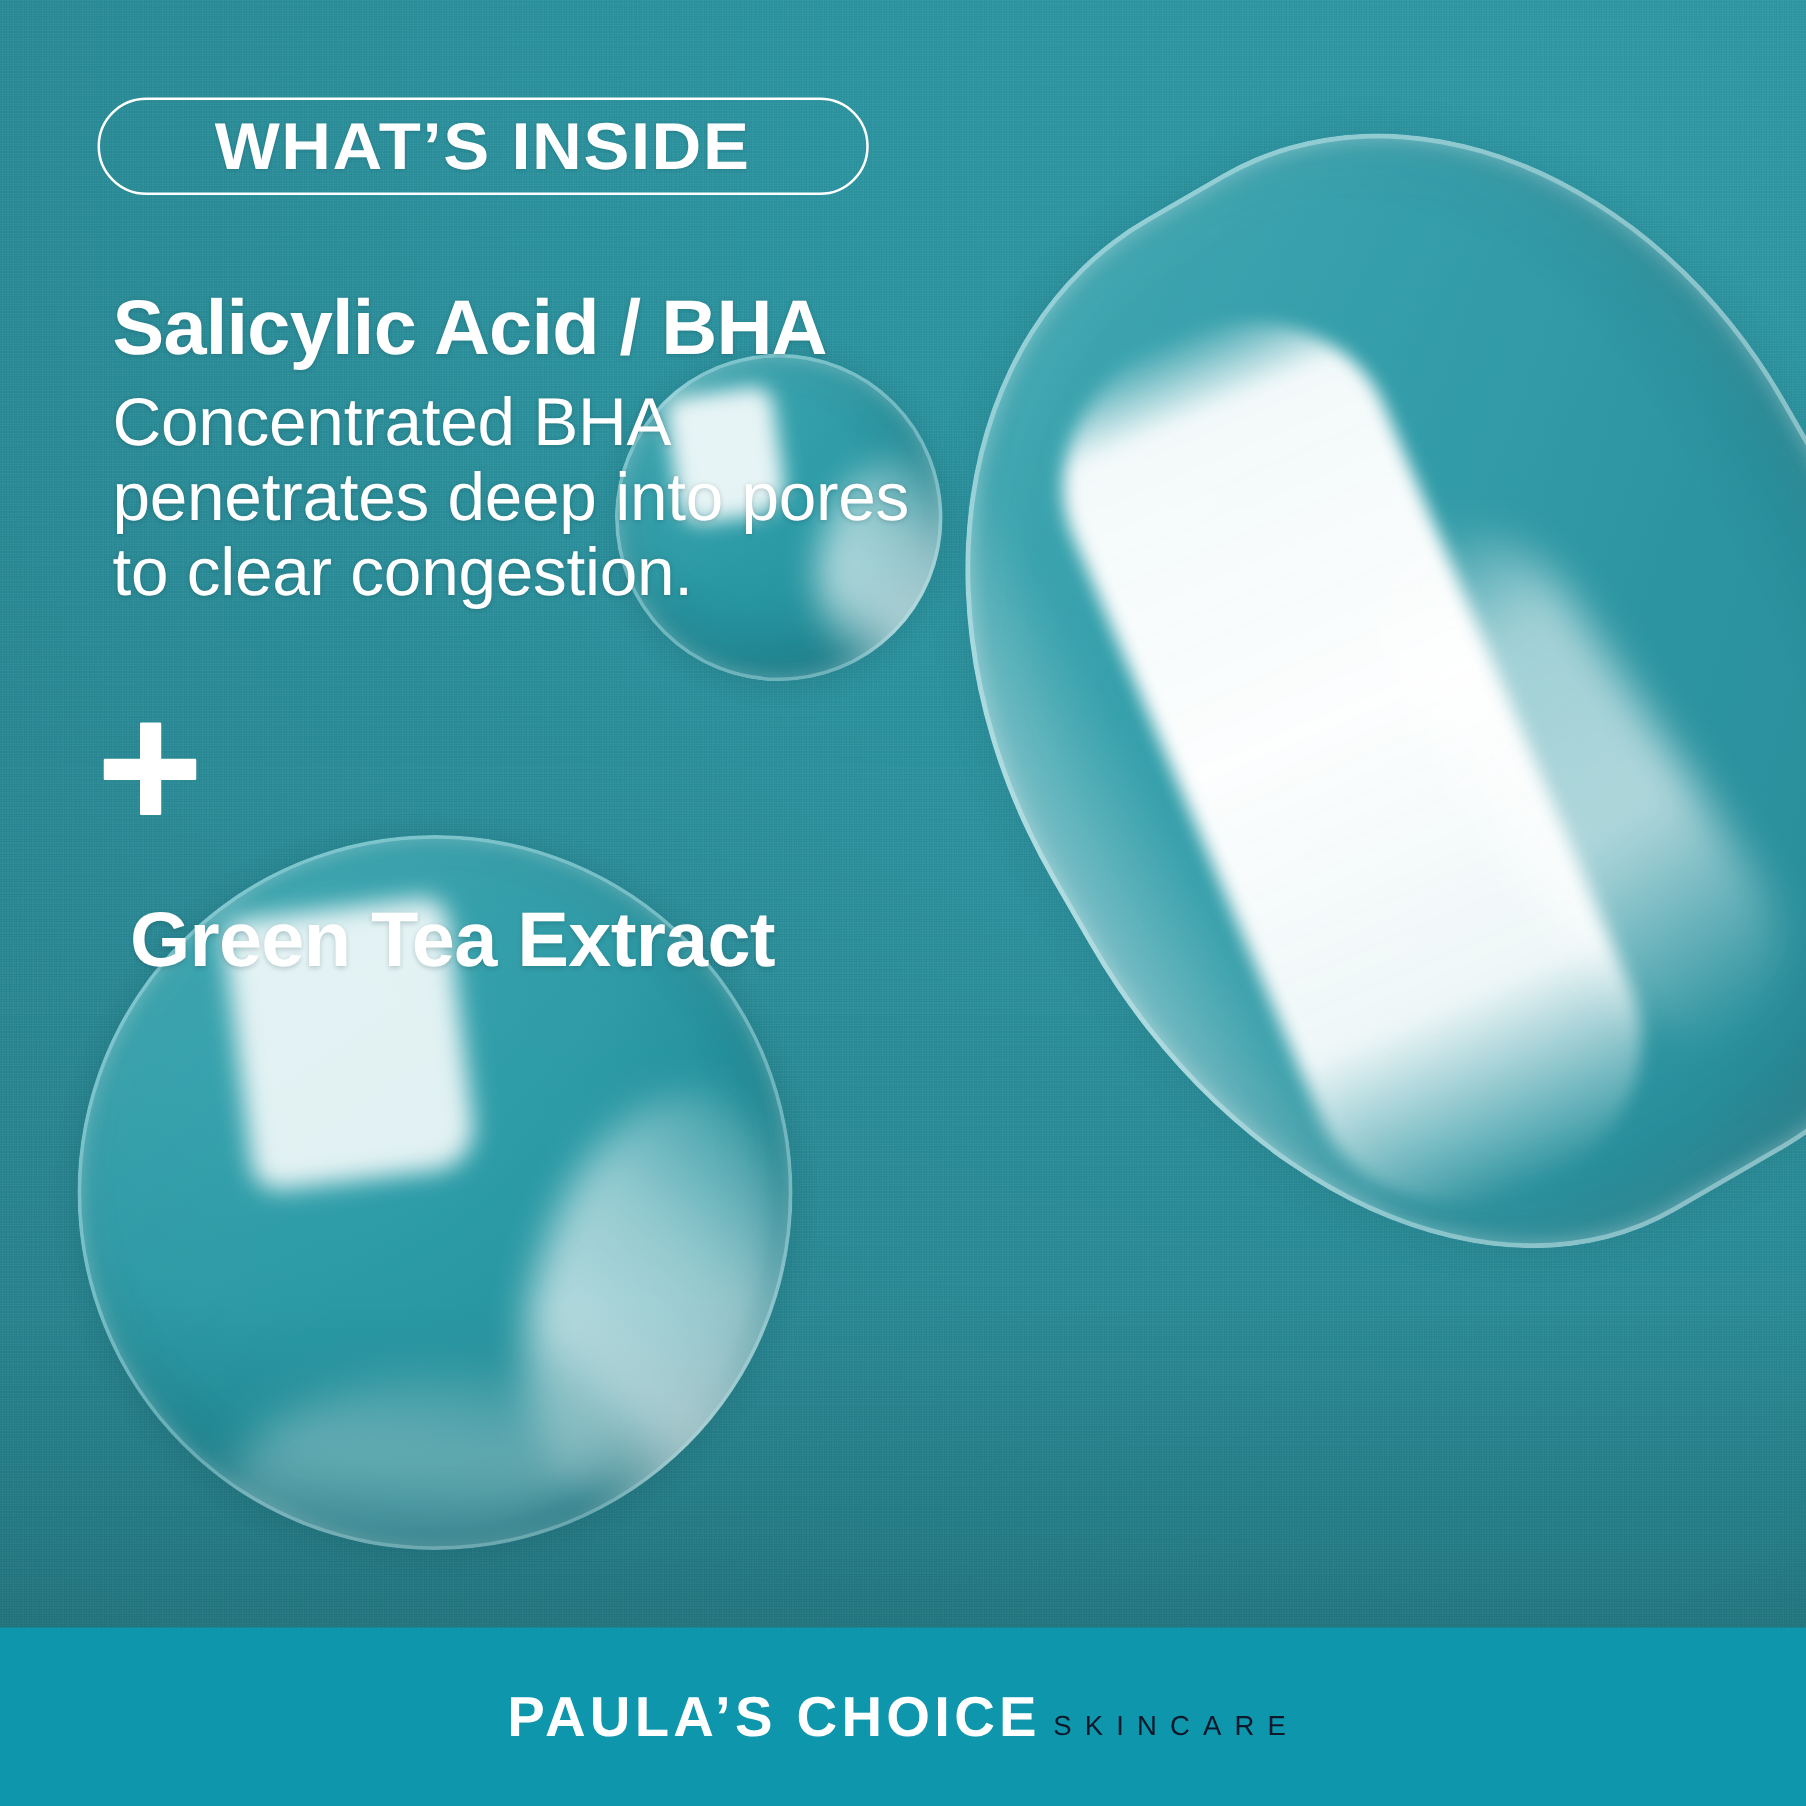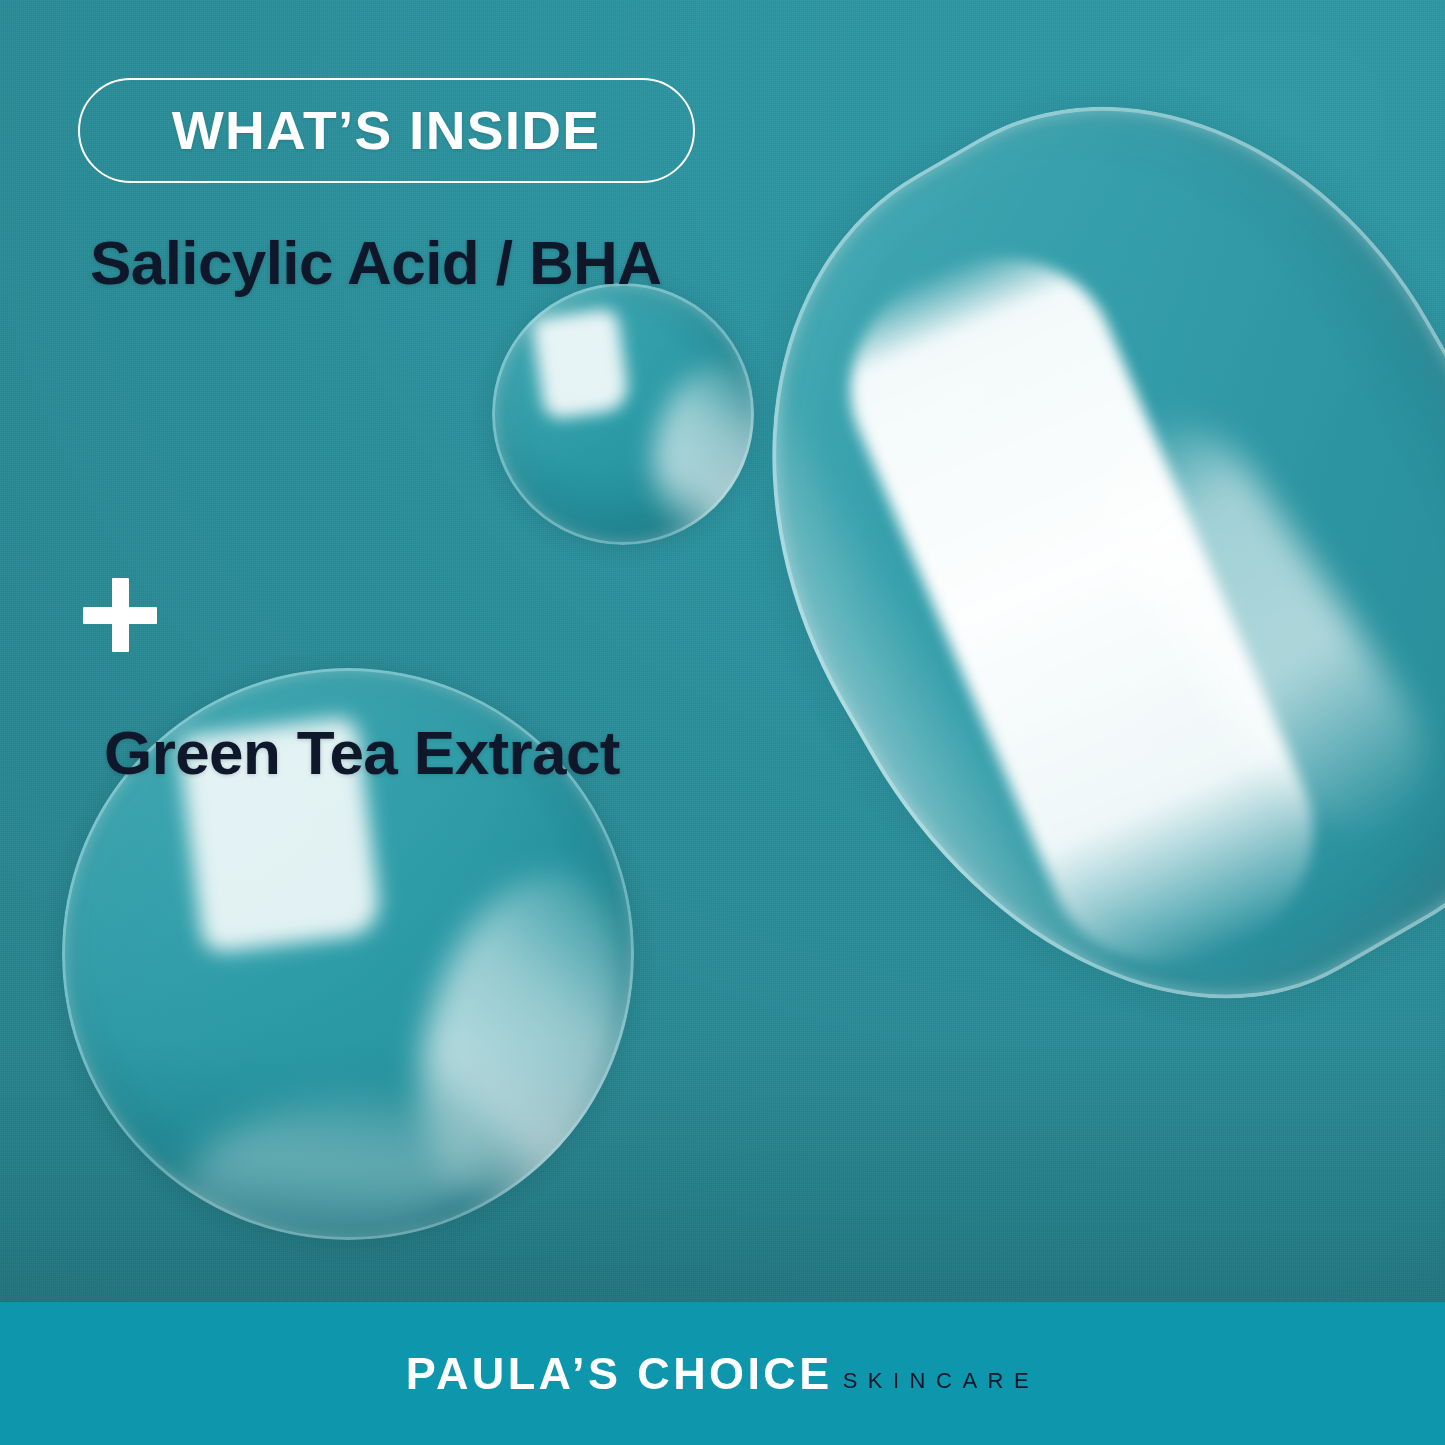--- a/index.html
+++ b/index.html
@@ -217,21 +217,21 @@
   .content {
     position: absolute;
     inset: 0;
   }
 
   .badge {
     position: absolute;
     left: 78px;
     top: 78px;
     width: 617px;
-    height: 105px;
+    height: 78px;
     box-sizing: border-box;
     border: 2.5px solid #ffffff;
     border-radius: 53px;
     display: flex;
     align-items: center;
     justify-content: center;
   }
   .badge-label {
     color: #ffffff;
     font-size: 53px;
@@ -240,21 +240,21 @@
     line-height: 1;
     transform: scaleX(1.04);
     text-shadow: 0 1px 3px rgba(0,40,48,0.18);
   }
 
   .block { position: absolute; left: 90px; }
   #block-bha { top: 232px; }
   #block-greentea { top: 722px; margin-left: 14px; }
 
   .ingredient-name {
-    color: #0f172a;
+    color: #ffffff;
     font-size: 62px;
     font-weight: 700;
     line-height: 1.0;
     letter-spacing: -0.6px;
     margin: 0 0 14px 0;
     white-space: nowrap;
     text-shadow: 0 1px 4px rgba(0,40,48,0.20);
   }
   .ingredient-desc {
     color: #ffffff;
@@ -345,20 +345,25 @@
   <div class="photo-vignette"></div>
 
   <div class="content">
 
     <div class="badge">
       <span class="badge-label">WHAT’S INSIDE</span>
     </div>
 
     <div class="block" id="block-bha">
       <h2 class="ingredient-name">Salicylic Acid / BHA</h2>
+      <p class="ingredient-desc">
+        <span class="line">Concentrated BHA</span>
+        <span class="line">penetrates deep into pores</span>
+        <span class="line">to clear congestion.</span>
+      </p>
     </div>
 
     <div class="plus-sign"></div>
 
     <div class="block" id="block-greentea">
       <h2 class="ingredient-name">Green Tea Extract</h2>
     </div>
 
     <div class="footer-band">
       <div class="brand-name">PAULA’S CHOICE</div>

